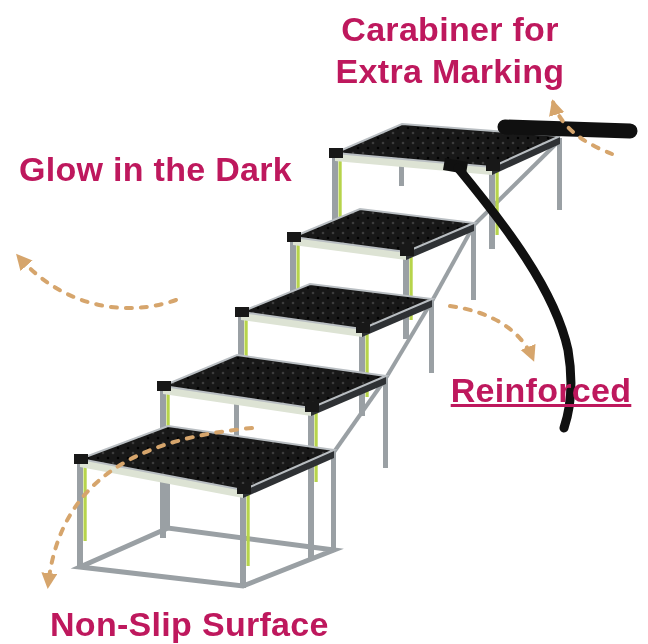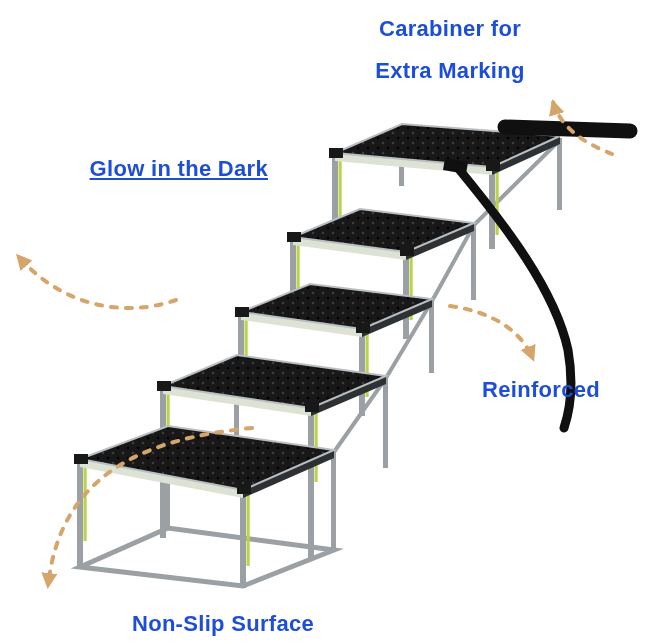--- a/index.html
+++ b/index.html
@@ -4,29 +4,29 @@
 <style>
   html, body { margin: 0; padding: 0; background: #ffffff; }
   body {
     width: 648px; height: 644px; overflow: hidden;
     font-family: "Liberation Sans", sans-serif;
   }
   .stage { position: relative; width: 648px; height: 644px; background: #ffffff; }
   .stage svg { position: absolute; left: 0; top: 0; }
   .label {
     position: absolute;
-    color: #1d4ed8;
+    color: #be185d;
     font-weight: 600;
-    font-size: 22px;
+    font-size: 34px;
     letter-spacing: 0.3px;
   }
   .label .line { white-space: nowrap; }
   #label-carabiner  { left: 332px; top: 8px;  width: 236px; text-align: center; line-height: 42px; }
-  #label-glow       { left: 12px;   top: 146px; width: 256px; text-align: right;  line-height: 46px; text-decoration: underline; }
-  #label-reinforced { left: 434px; top: 368px; width: 214px; text-align: center; line-height: 44px; }
+  #label-glow       { left: 19px;   top: 146px; width: 256px; text-align: right;  line-height: 46px; }
+  #label-reinforced { left: 434px; top: 368px; width: 214px; text-align: center; line-height: 44px; text-decoration: underline; }
   #label-nonslip    { left: 50px;  top: 608px; width: 264px; text-align: right; line-height: 32px; }
 </style>
 </head>
 <body>
 
 <div class="stage">
 
   <svg width="648" height="644" viewBox="0 0 648 644">
     <defs>
       <pattern id="treadp" width="10" height="10" patternUnits="userSpaceOnUse">

